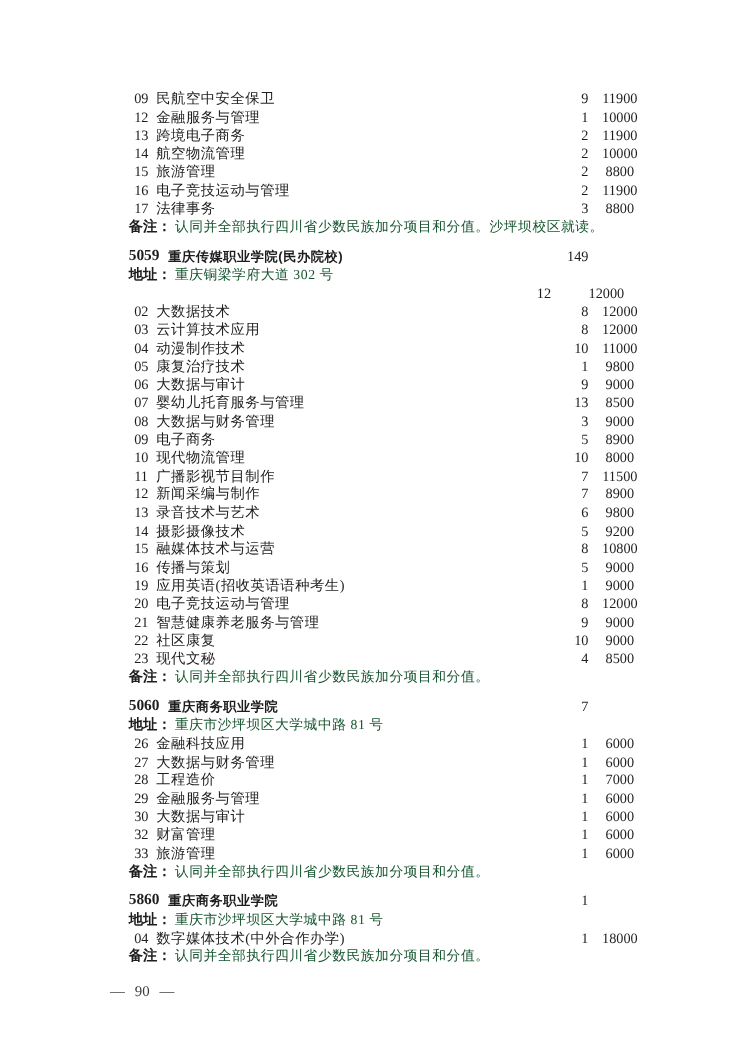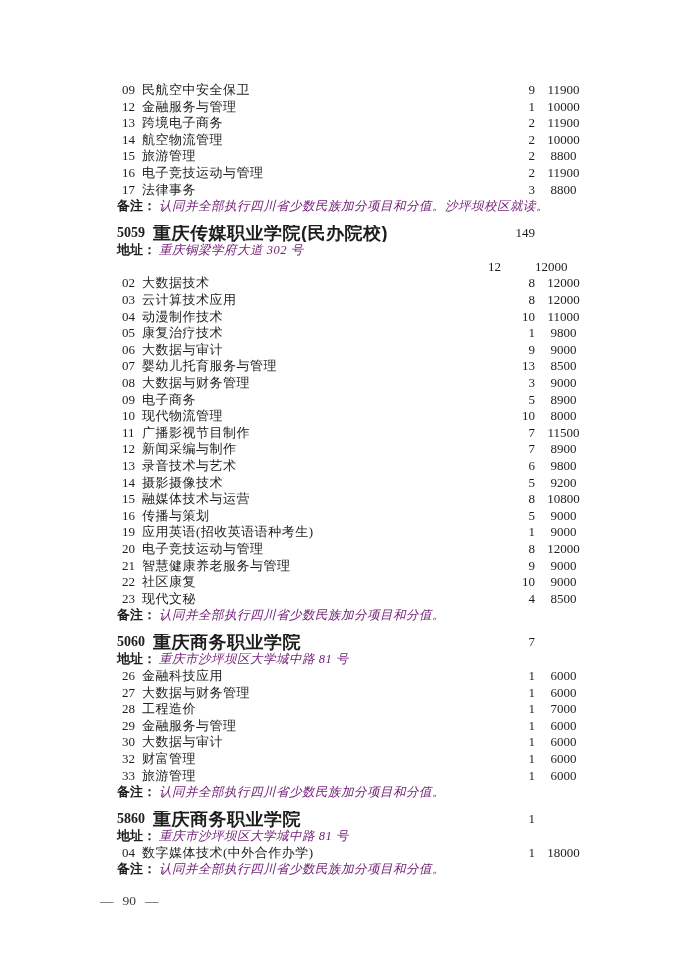--- a/index.html
+++ b/index.html
@@ -27,42 +27,41 @@
   .cell-main { display:flex; padding-left:7px; white-space:nowrap; overflow:hidden; }
   .m-code { width:20px; flex:0 0 20px; }
   .m-name { letter-spacing:0.5px; }
   .cell-count { text-align:right; }
   .cell-fee { text-align:center; }
 
   .school-header { margin-top:10px; height:17.5px; }
   .header-main { padding-left:2px; }
   .s-code { font-weight:bold; font-size:14px; width:36px; flex:0 0 36px; }
   .s-name {
-    font-weight:bold; font-size:18px;
+    font-weight:bold; font-size:12px;
     font-family:"Liberation Sans", sans-serif;
     letter-spacing:0.5px;
   }
   .s-total { font-size:13px; font-weight:normal; }
 
   .full-line .cell-wide {
     grid-column:1 / -1;
     padding-left:2px;
     white-space:nowrap; overflow:hidden;
   }
   .lbl {
     font-weight:bold;
     font-family:"Liberation Sans", sans-serif;
     font-size:13px;
     margin-right:3px;
   }
   .kai {
-    font-style:italic;
     font-size:12.5px;
     letter-spacing:0.5px;
-    color:#701a75;
+    color:#14532d;
   }
 
   .footer {
     position:absolute;
     left:100px; top:893px;
     font-size:13.5px;
     color:#3c3c3c;
     display:flex;
     align-items:center;
   }

